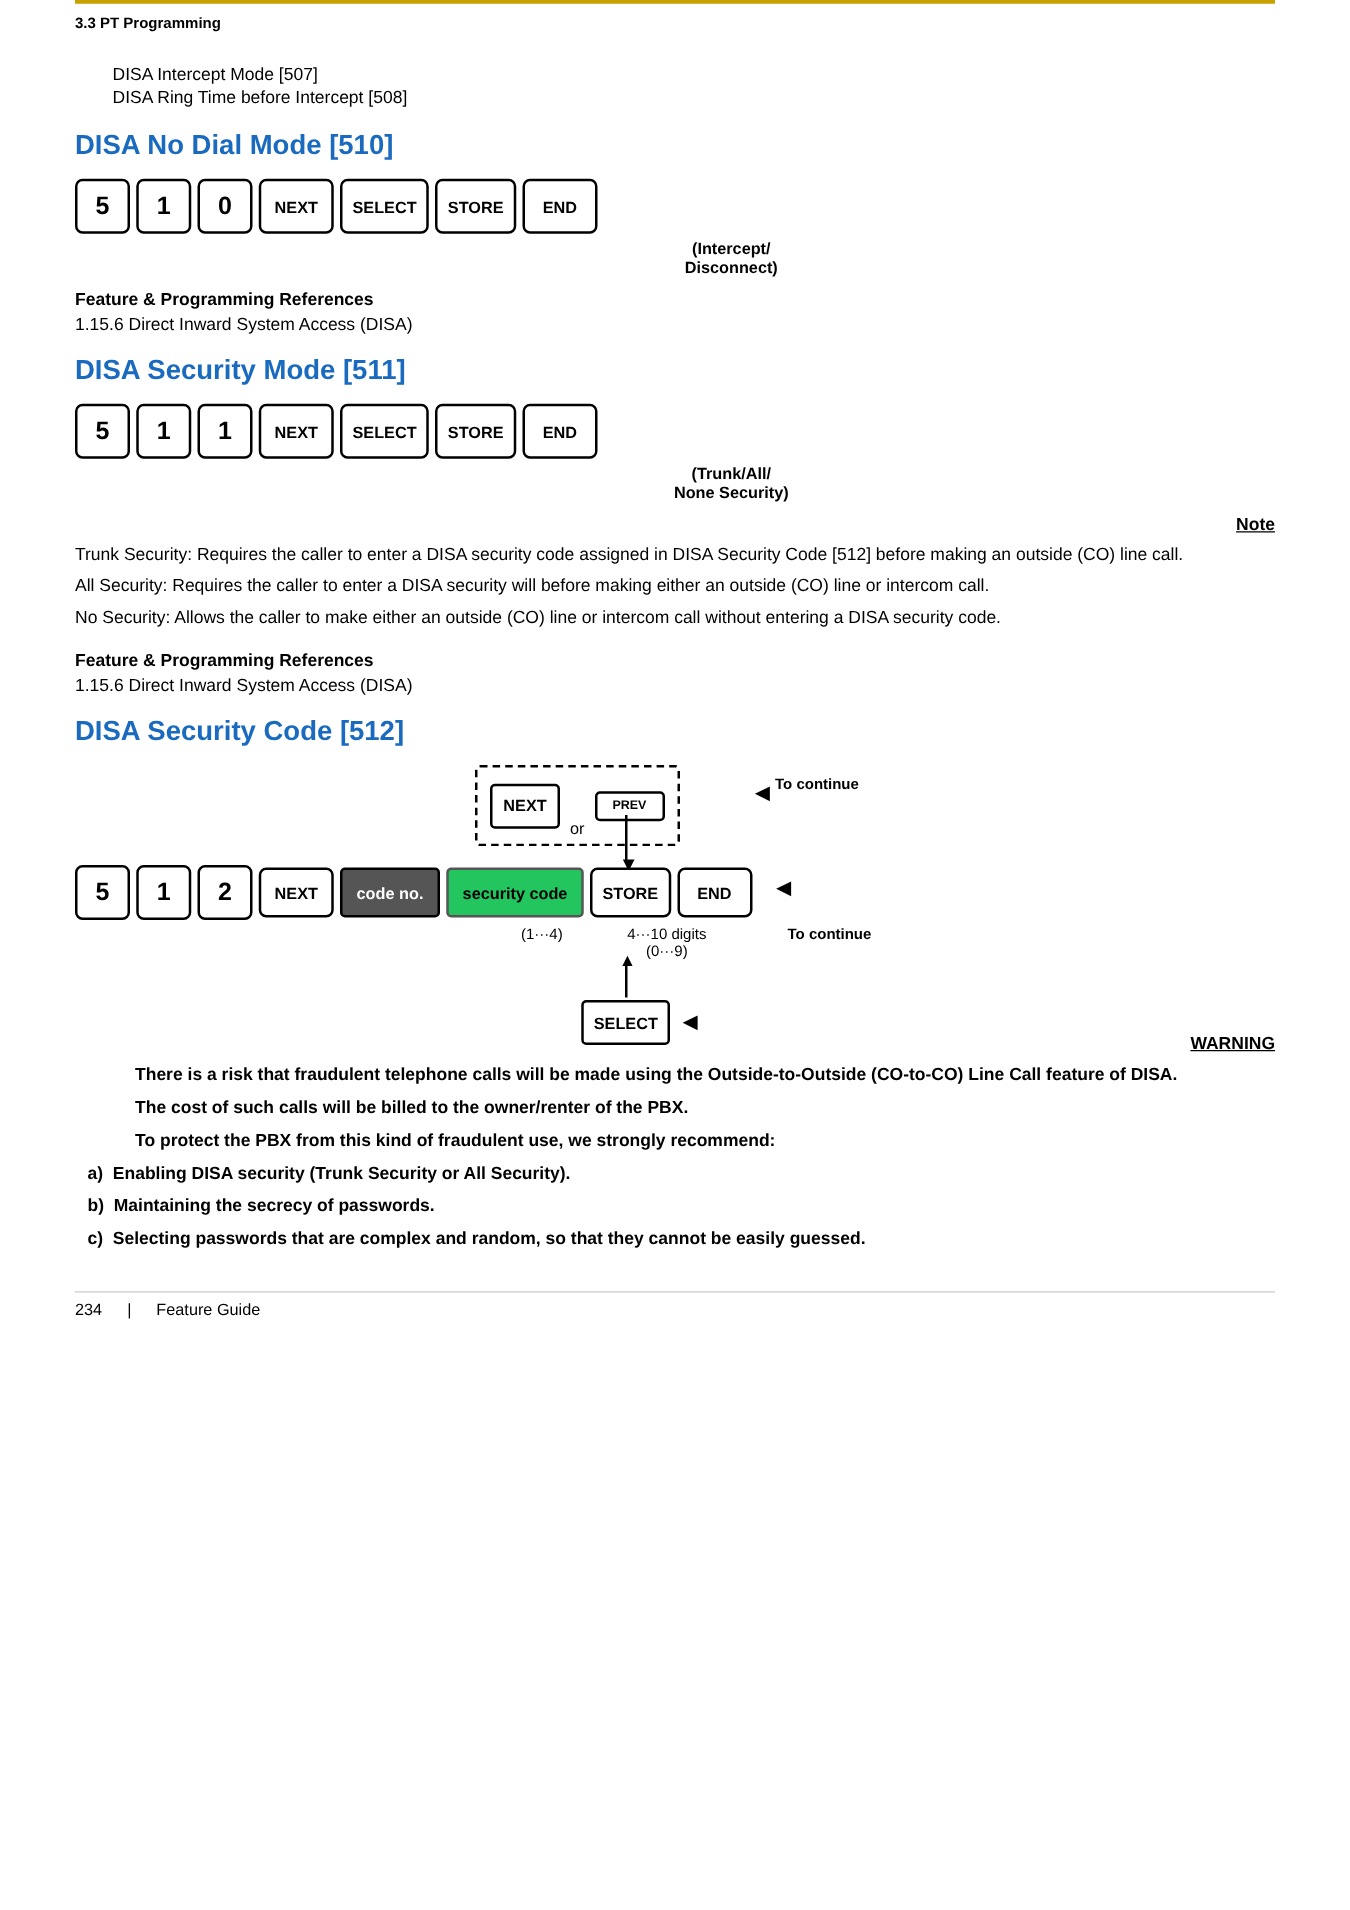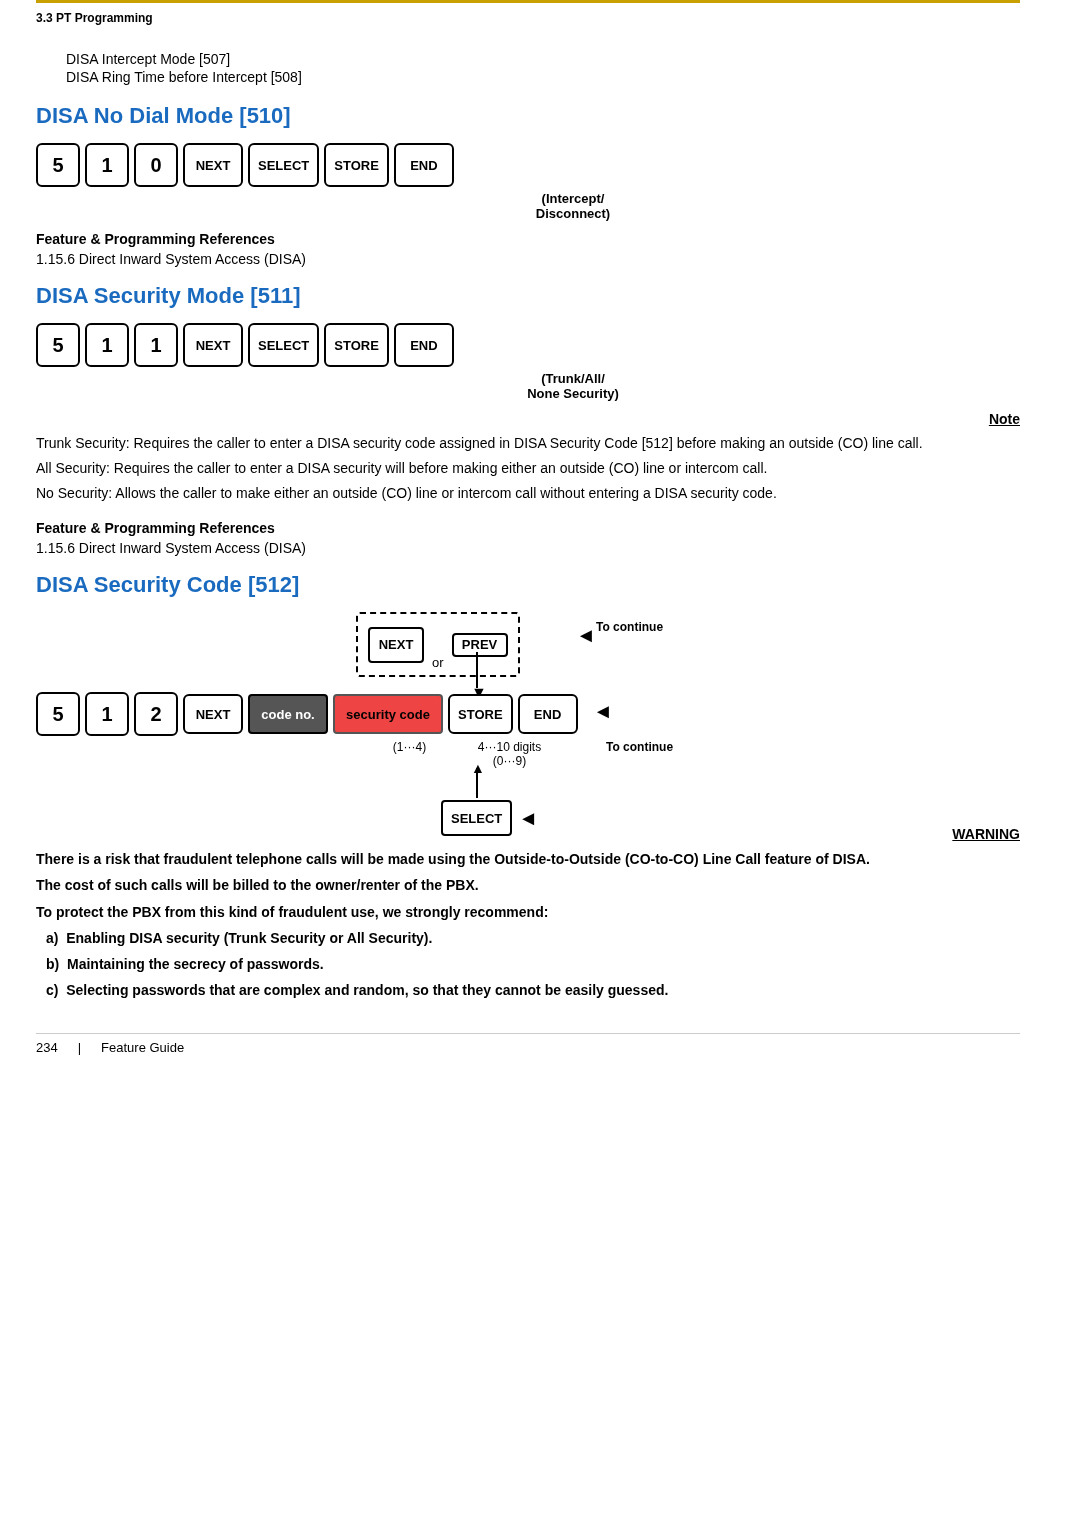--- a/index.html
+++ b/index.html
@@ -10,21 +10,21 @@
       color: #000;
       width: 1080px;
       min-height: 1528px;
       padding: 0;
     }
 
     .page {
       width: 1080px;
       min-height: 1528px;
       background: #fff;
-      padding: 0 60px 60px 36px;
+      padding: 0 60px 60px 60px;
     }
 
     .top-bar {
       border-top: 3px solid #c8a000;
       margin-bottom: 8px;
       padding-top: 8px;
     }
 
     .section-label {
       font-size: 12px;
@@ -124,20 +124,21 @@
       text-decoration: underline;
       margin-bottom: 6px;
       text-align: right;
     }
 
     .warning-text {
       font-size: 14px;
       font-weight: bold;
       line-height: 1.6;
       margin-bottom: 4px;
+      margin-left: 48px;
     }
 
     .warning-list {
       font-size: 14px;
       font-weight: bold;
       list-style: none;
       margin-left: 10px;
       line-height: 1.7;
     }
 
@@ -157,21 +158,21 @@
       height: 40px;
       padding: 0 8px;
     }
 
     .security-code-box {
       display: inline-flex;
       align-items: center;
       justify-content: center;
       border: 2px solid #555;
       border-radius: 4px;
-      background: #ef4444;
+      background: #22c55e;
       color: #000;
       font-size: 13px;
       font-weight: bold;
       min-width: 110px;
       height: 40px;
       padding: 0 8px;
     }
 
     .select-box-small {
       display: inline-flex;
@@ -345,21 +346,21 @@
   </div>
 
   <div>
     <div class="section-title">DISA Security Code [512]</div>
 
     <div class="diagram-512-wrapper">
 
       <div class="np-dashed">
         <div class="key-box small-text" style="border-radius:4px;font-size:13px;height:36px;min-width:56px;">NEXT</div>
         <span style="font-size:13px;margin-top:36px;">or</span>
-        <div class="key-box small-text" style="border-radius:4px;font-size:13px;height:24px;min-width:56px;">PREV</div>
+        <div class="key-box small-text" style="border-radius:4px;font-size:10px;height:24px;min-width:56px;">PREV</div>
       </div>
 
       <div style="position:absolute;top:12px;left:540px;font-size:20px;font-weight:bold;">◄</div>
 
       <div class="tc1">To continue</div>
 
       <div class="arrow-down-connector"></div>
       <div class="arrow-down-tip" style="font-size:16px;">▼</div>
 
       <div class="main-512-row">

